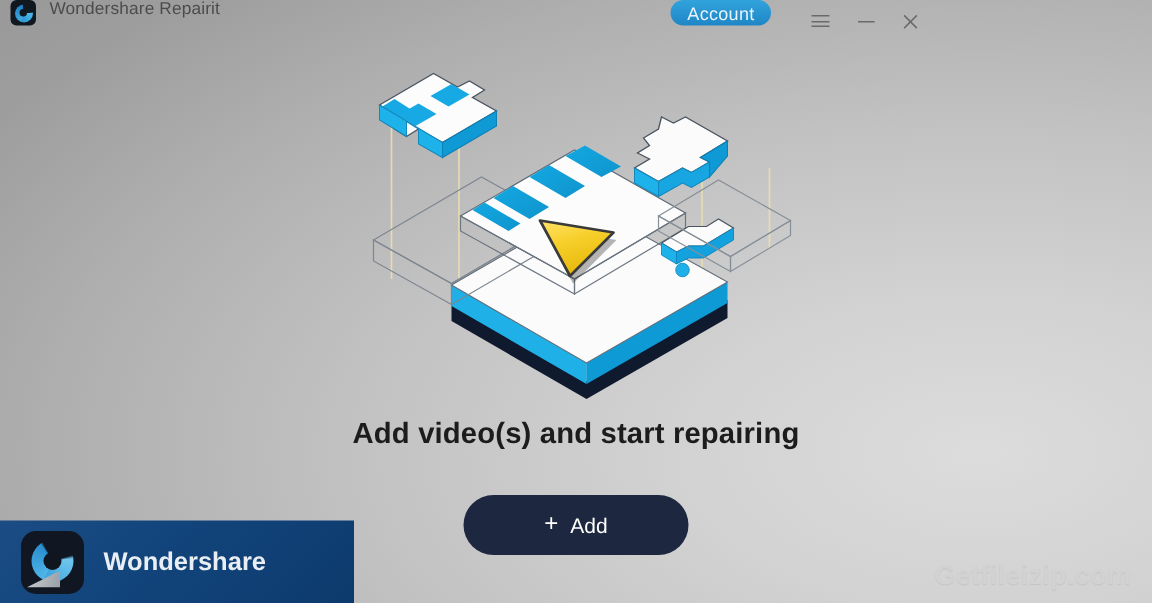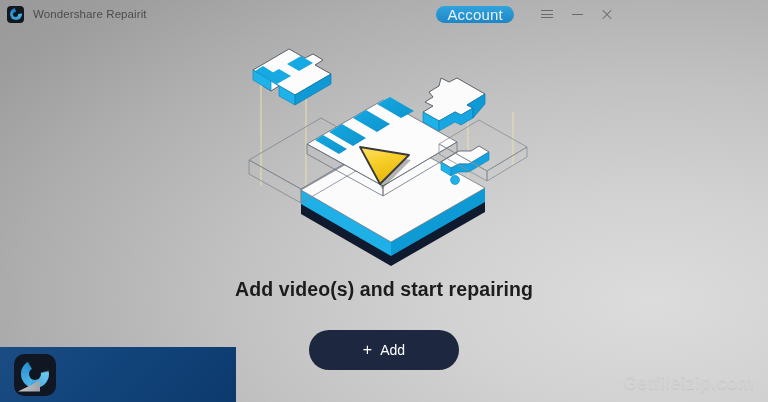--- a/index.html
+++ b/index.html
@@ -19,21 +19,20 @@
       radial-gradient(ellipse 120% 120% at 85% 75%, #dcdcdc 0%, #d2d2d2 22%, #c2c2c2 45%, #aeaeae 68%, #9d9d9d 85%, #979797 100%);
   }
 
   
   .titlebar {
     position: absolute;
     top: 0; left: 0;
     width: 628px;
     height: 28px;
     display: flex;
-    align-items: center;
     box-sizing: border-box;
     padding: 0 6px 0 7px;
     z-index: 20;
   }
   .app-icon {
     width: 17px;
     height: 17px;
     border-radius: 4px;
     background: #121820;
     position: relative;
@@ -65,21 +64,21 @@
   }
   .tb-spacer { flex: 1 1 auto; }
 
   .account-btn {
     height: 17px;
     min-width: 54px;
     padding: 0 11px;
     border-radius: 9px;
     background: linear-gradient(180deg, #31a3dc 0%, #1f86c6 100%);
     color: #e8f4fb;
-    font-size: 15px;
+    font-size: 12px;
     display: flex;
     align-items: center;
     justify-content: center;
     box-sizing: border-box;
     cursor: pointer;
     user-select: none;
     letter-spacing: .2px;
   }
   .win-btn {
     width: 30px;
@@ -347,18 +346,19 @@
     <span class="add-plus">+</span>
     <span>Add</span>
   </button>
 
   <div class="brand-banner">
     <div class="brand-logo">
       <div class="ring"></div>
       <div class="wedge"></div>
     </div>
     <div class="brand-text">
+      <div>Wondershare</div>
     </div>
   </div>
 
   <div class="site-watermark">Getfileizip.com</div>
 
 </div>
 
 </body></html>

